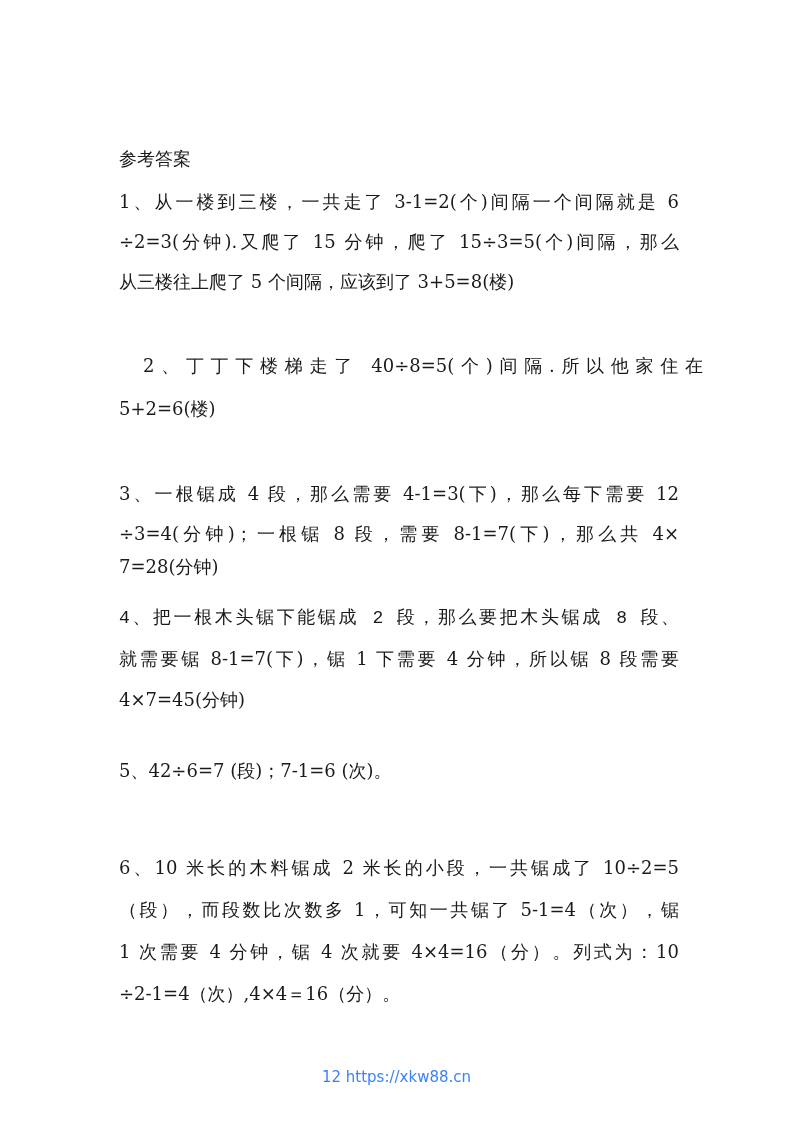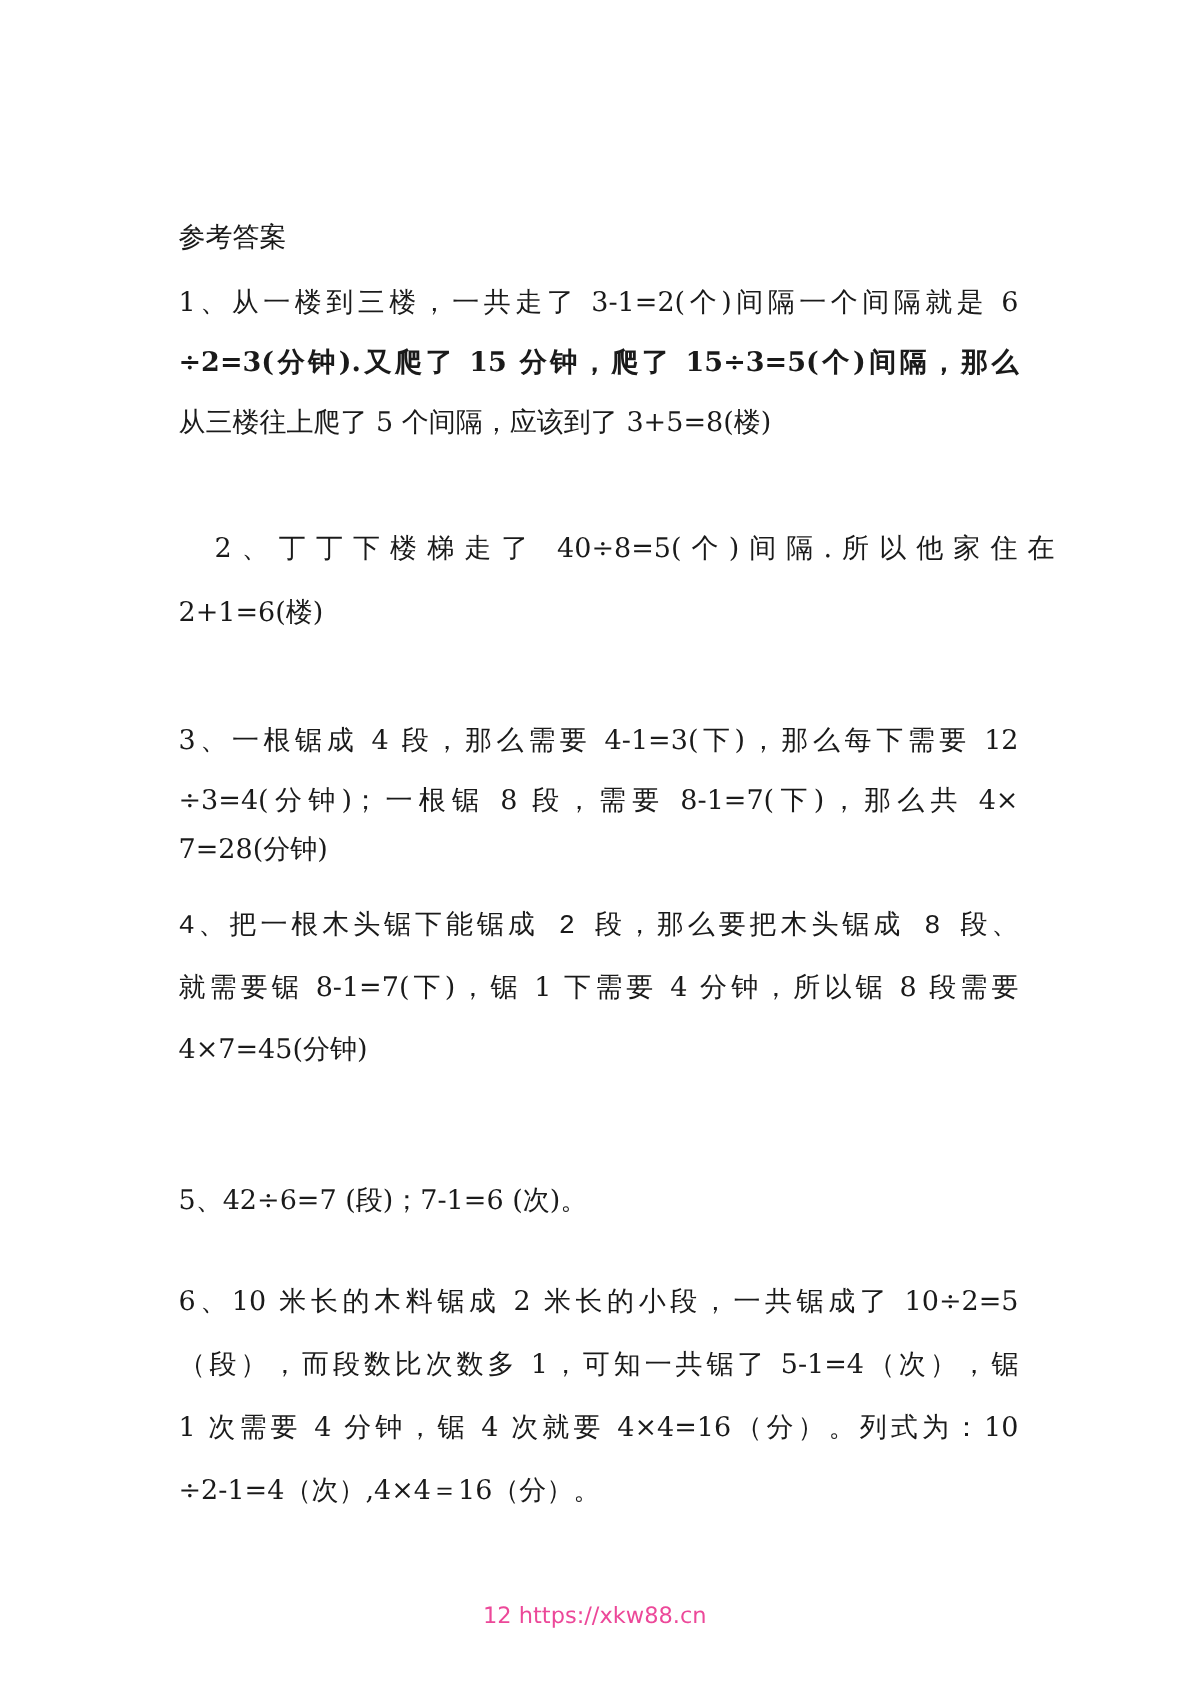--- a/index.html
+++ b/index.html
@@ -2,53 +2,53 @@
 <html><head>
   <meta charset="utf-8">
   <style>
     html, body { margin: 0; padding: 0; background: #ffffff; }
     body { width: 793px; height: 1122px; position: relative; overflow: hidden;
            font-family: "DejaVu Serif", "Liberation Serif", serif; color: #1a1a1a; }
     .line { position: absolute; left: 119px; width: 560px; font-size: 18px; line-height: 24px;
             white-space: nowrap; }
     .justify { text-align: justify; text-align-last: justify; }
     .footer { position: absolute; top: 1068px; left: 0; width: 793px; text-align: center;
-              font-family: "DejaVu Sans", "Liberation Sans", sans-serif; font-size: 15px; color: #ec4899; }
+              font-family: "DejaVu Sans", "Liberation Sans", sans-serif; font-size: 15px; color: #3b82f6; }
   </style>
 </head>
 <body>
 
 <div>
   <div class="line" style="top:147px;">参考答案</div>
 
   <div>
     <div class="line justify" style="top:190px;">1、从一楼到三楼，一共走了 3-1=2(个)间隔一个间隔就是 6</div>
-    <div class="line justify" style="top:230px;font-weight:bold;">÷2=3(分钟).又爬了 15 分钟，爬了 15÷3=5(个)间隔，那么</div>
+    <div class="line justify" style="top:230px;">÷2=3(分钟).又爬了 15 分钟，爬了 15÷3=5(个)间隔，那么</div>
     <div class="line" style="top:270px;">从三楼往上爬了 5 个间隔，应该到了 3+5=8(楼)</div>
   </div>
 
   <div>
     <div class="line justify" style="top:354px;margin-left:24px;">2、丁丁下楼梯走了 40÷8=5(个)间隔.所以他家住在</div>
-    <div class="line" style="top:397px;">2+1=6(楼)</div>
+    <div class="line" style="top:397px;">5+2=6(楼)</div>
   </div>
 
   <div>
     <div class="line justify" style="top:482px;">3、一根锯成 4 段，那么需要 4-1=3(下)，那么每下需要 12</div>
     <div class="line justify" style="top:522px;">÷3=4(分钟)；一根锯 8 段，需要 8-1=7(下)，那么共 4×</div>
     <div class="line" style="top:555px;">7=28(分钟)</div>
   </div>
 
   <div>
     <div class="line justify" style="top:606px;font-family:Liberation Mono, monospace;">4、把一根木头锯下能锯成 2 段，那么要把木头锯成 8 段、</div>
     <div class="line justify" style="top:647px;">就需要锯 8-1=7(下)，锯 1 下需要 4 分钟，所以锯 8 段需要</div>
     <div class="line" style="top:688px;">4×7=45(分钟)</div>
   </div>
 
   <div>
-    <div class="line" style="top:789px;">5、42÷6=7 (段)；7-1=6 (次)。</div>
+    <div class="line" style="top:759px;">5、42÷6=7 (段)；7-1=6 (次)。</div>
   </div>
 
   <div>
     <div class="line justify" style="top:856px;">6、10 米长的木料锯成 2 米长的小段，一共锯成了 10÷2=5</div>
     <div class="line justify" style="top:898px;">（段），而段数比次数多 1，可知一共锯了 5-1=4（次），锯</div>
     <div class="line justify" style="top:940px;">1 次需要 4 分钟，锯 4 次就要 4×4=16（分）。列式为：10</div>
     <div class="line" style="top:982px;">÷2-1=4（次）,4×4＝16（分）。</div>
   </div>
 
   <div class="footer">12 https://xkw88.cn</div>

